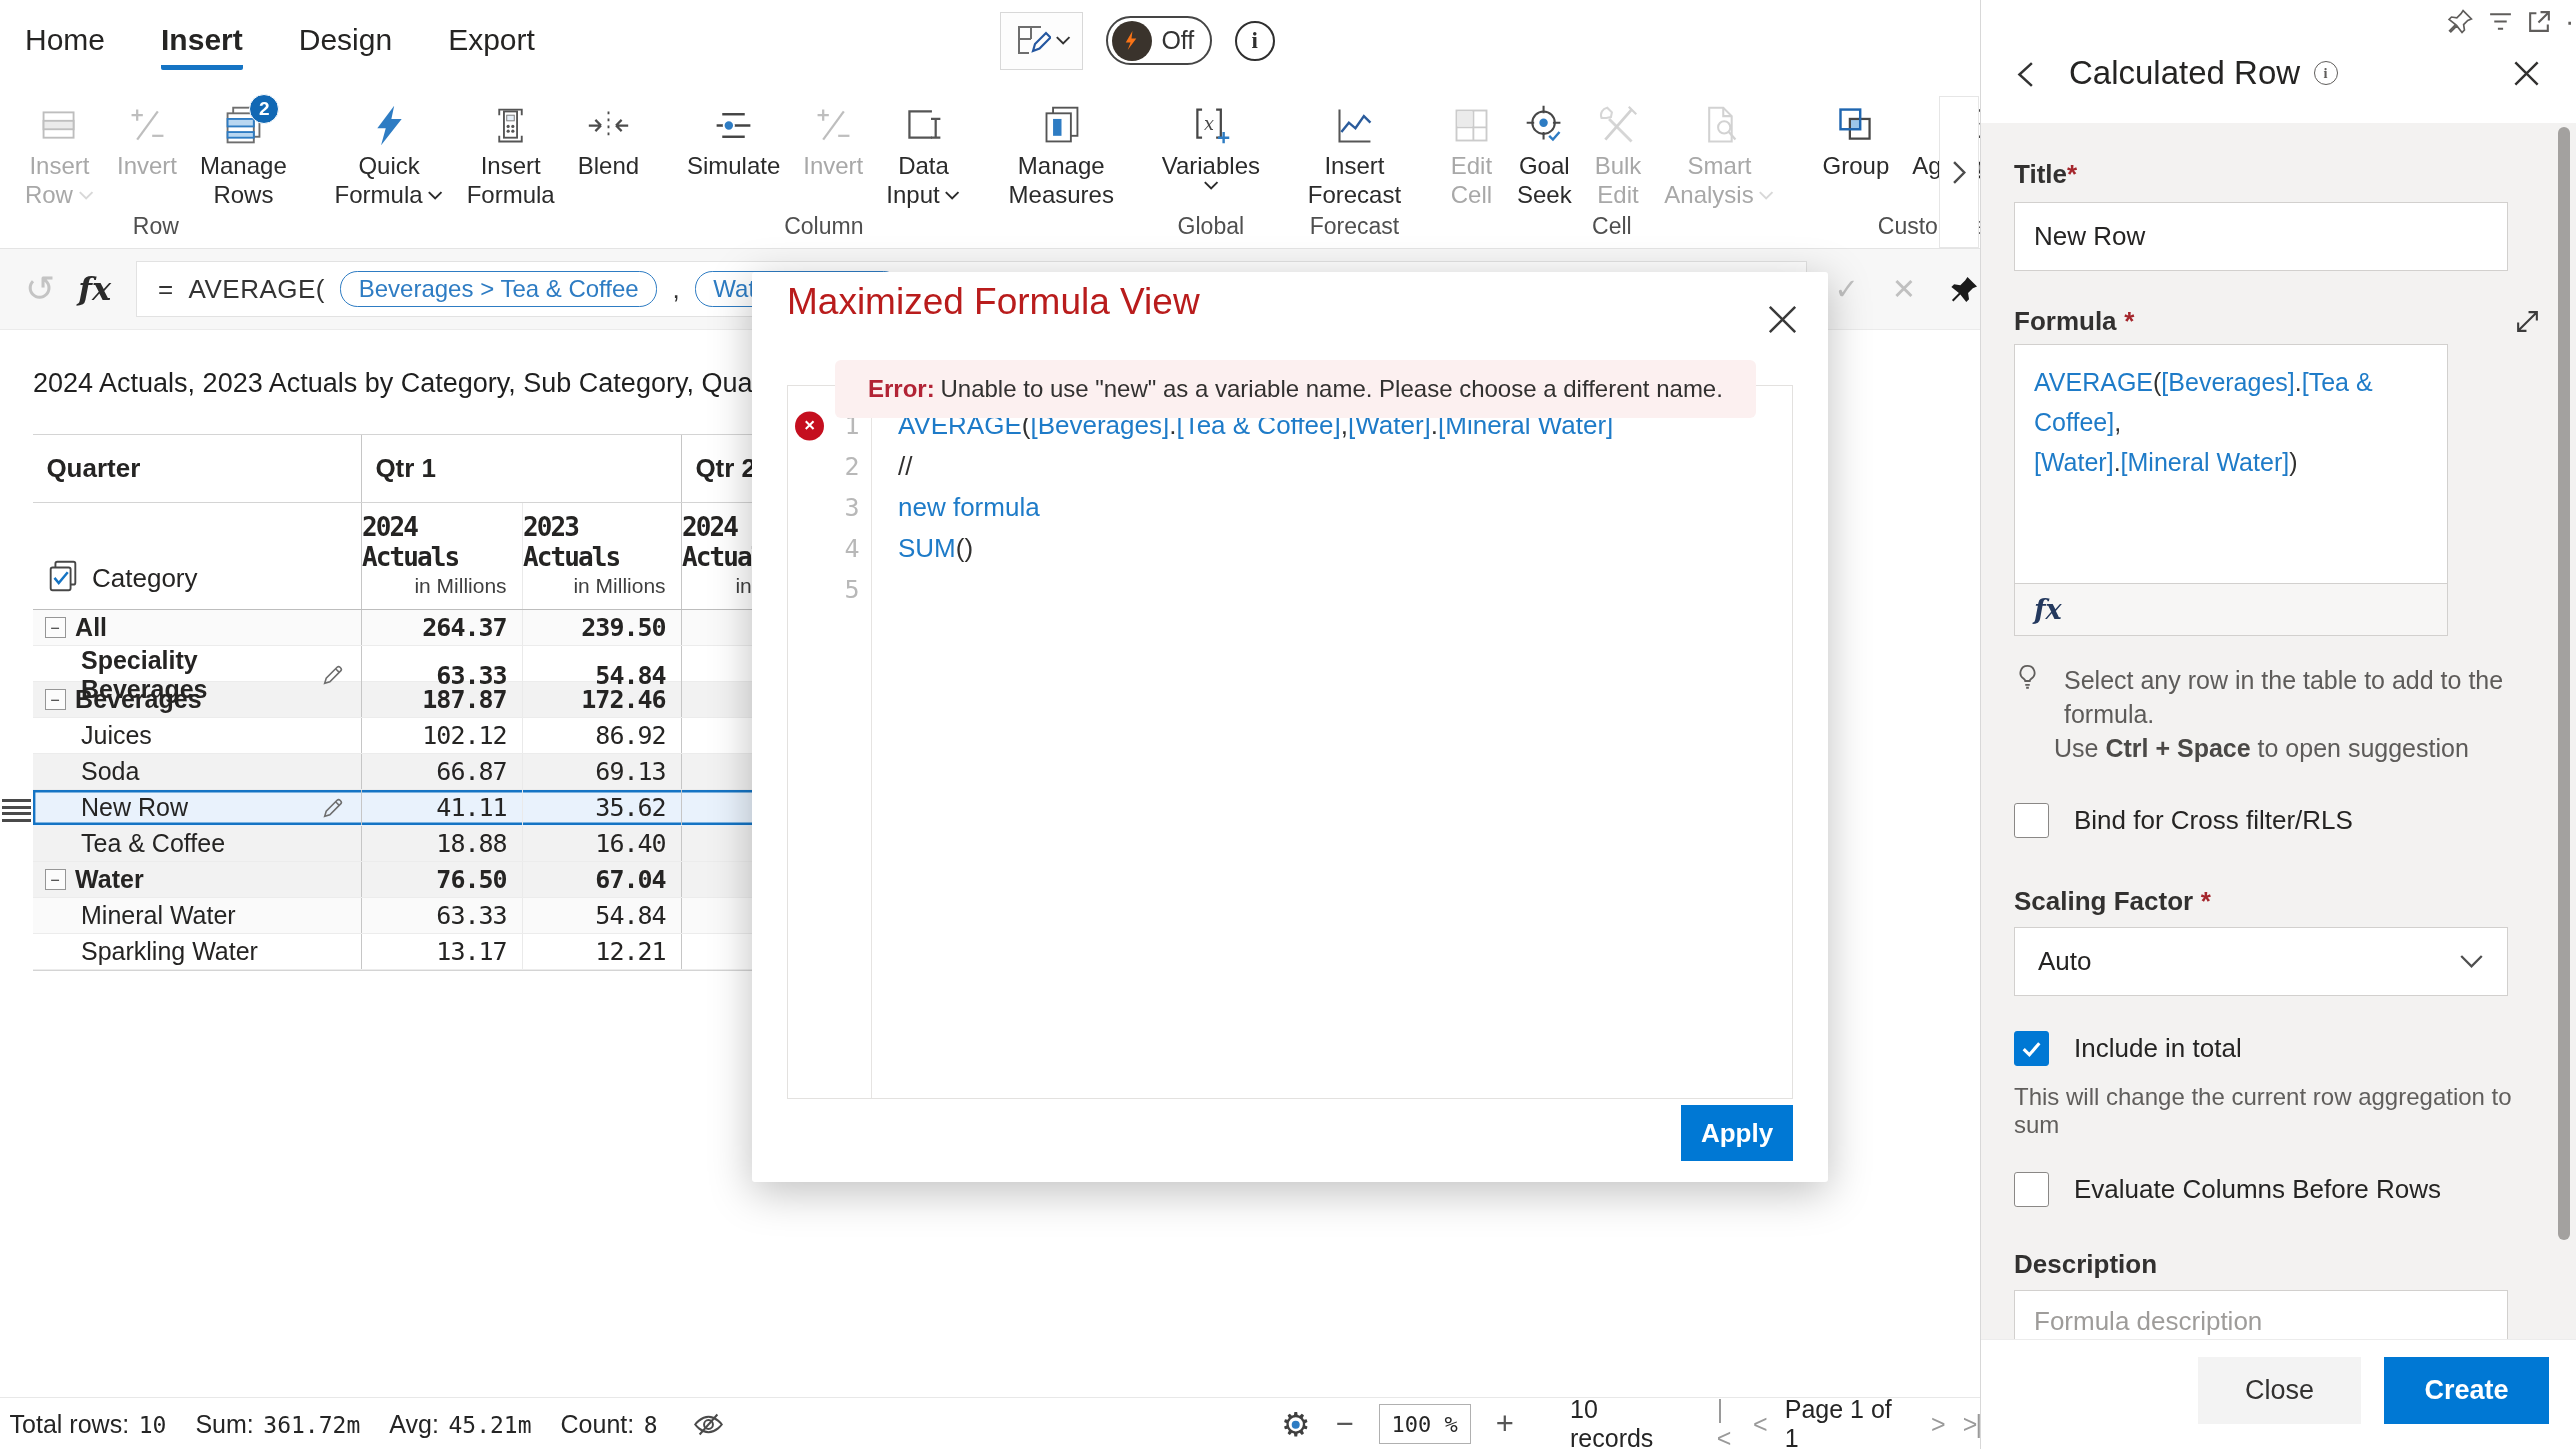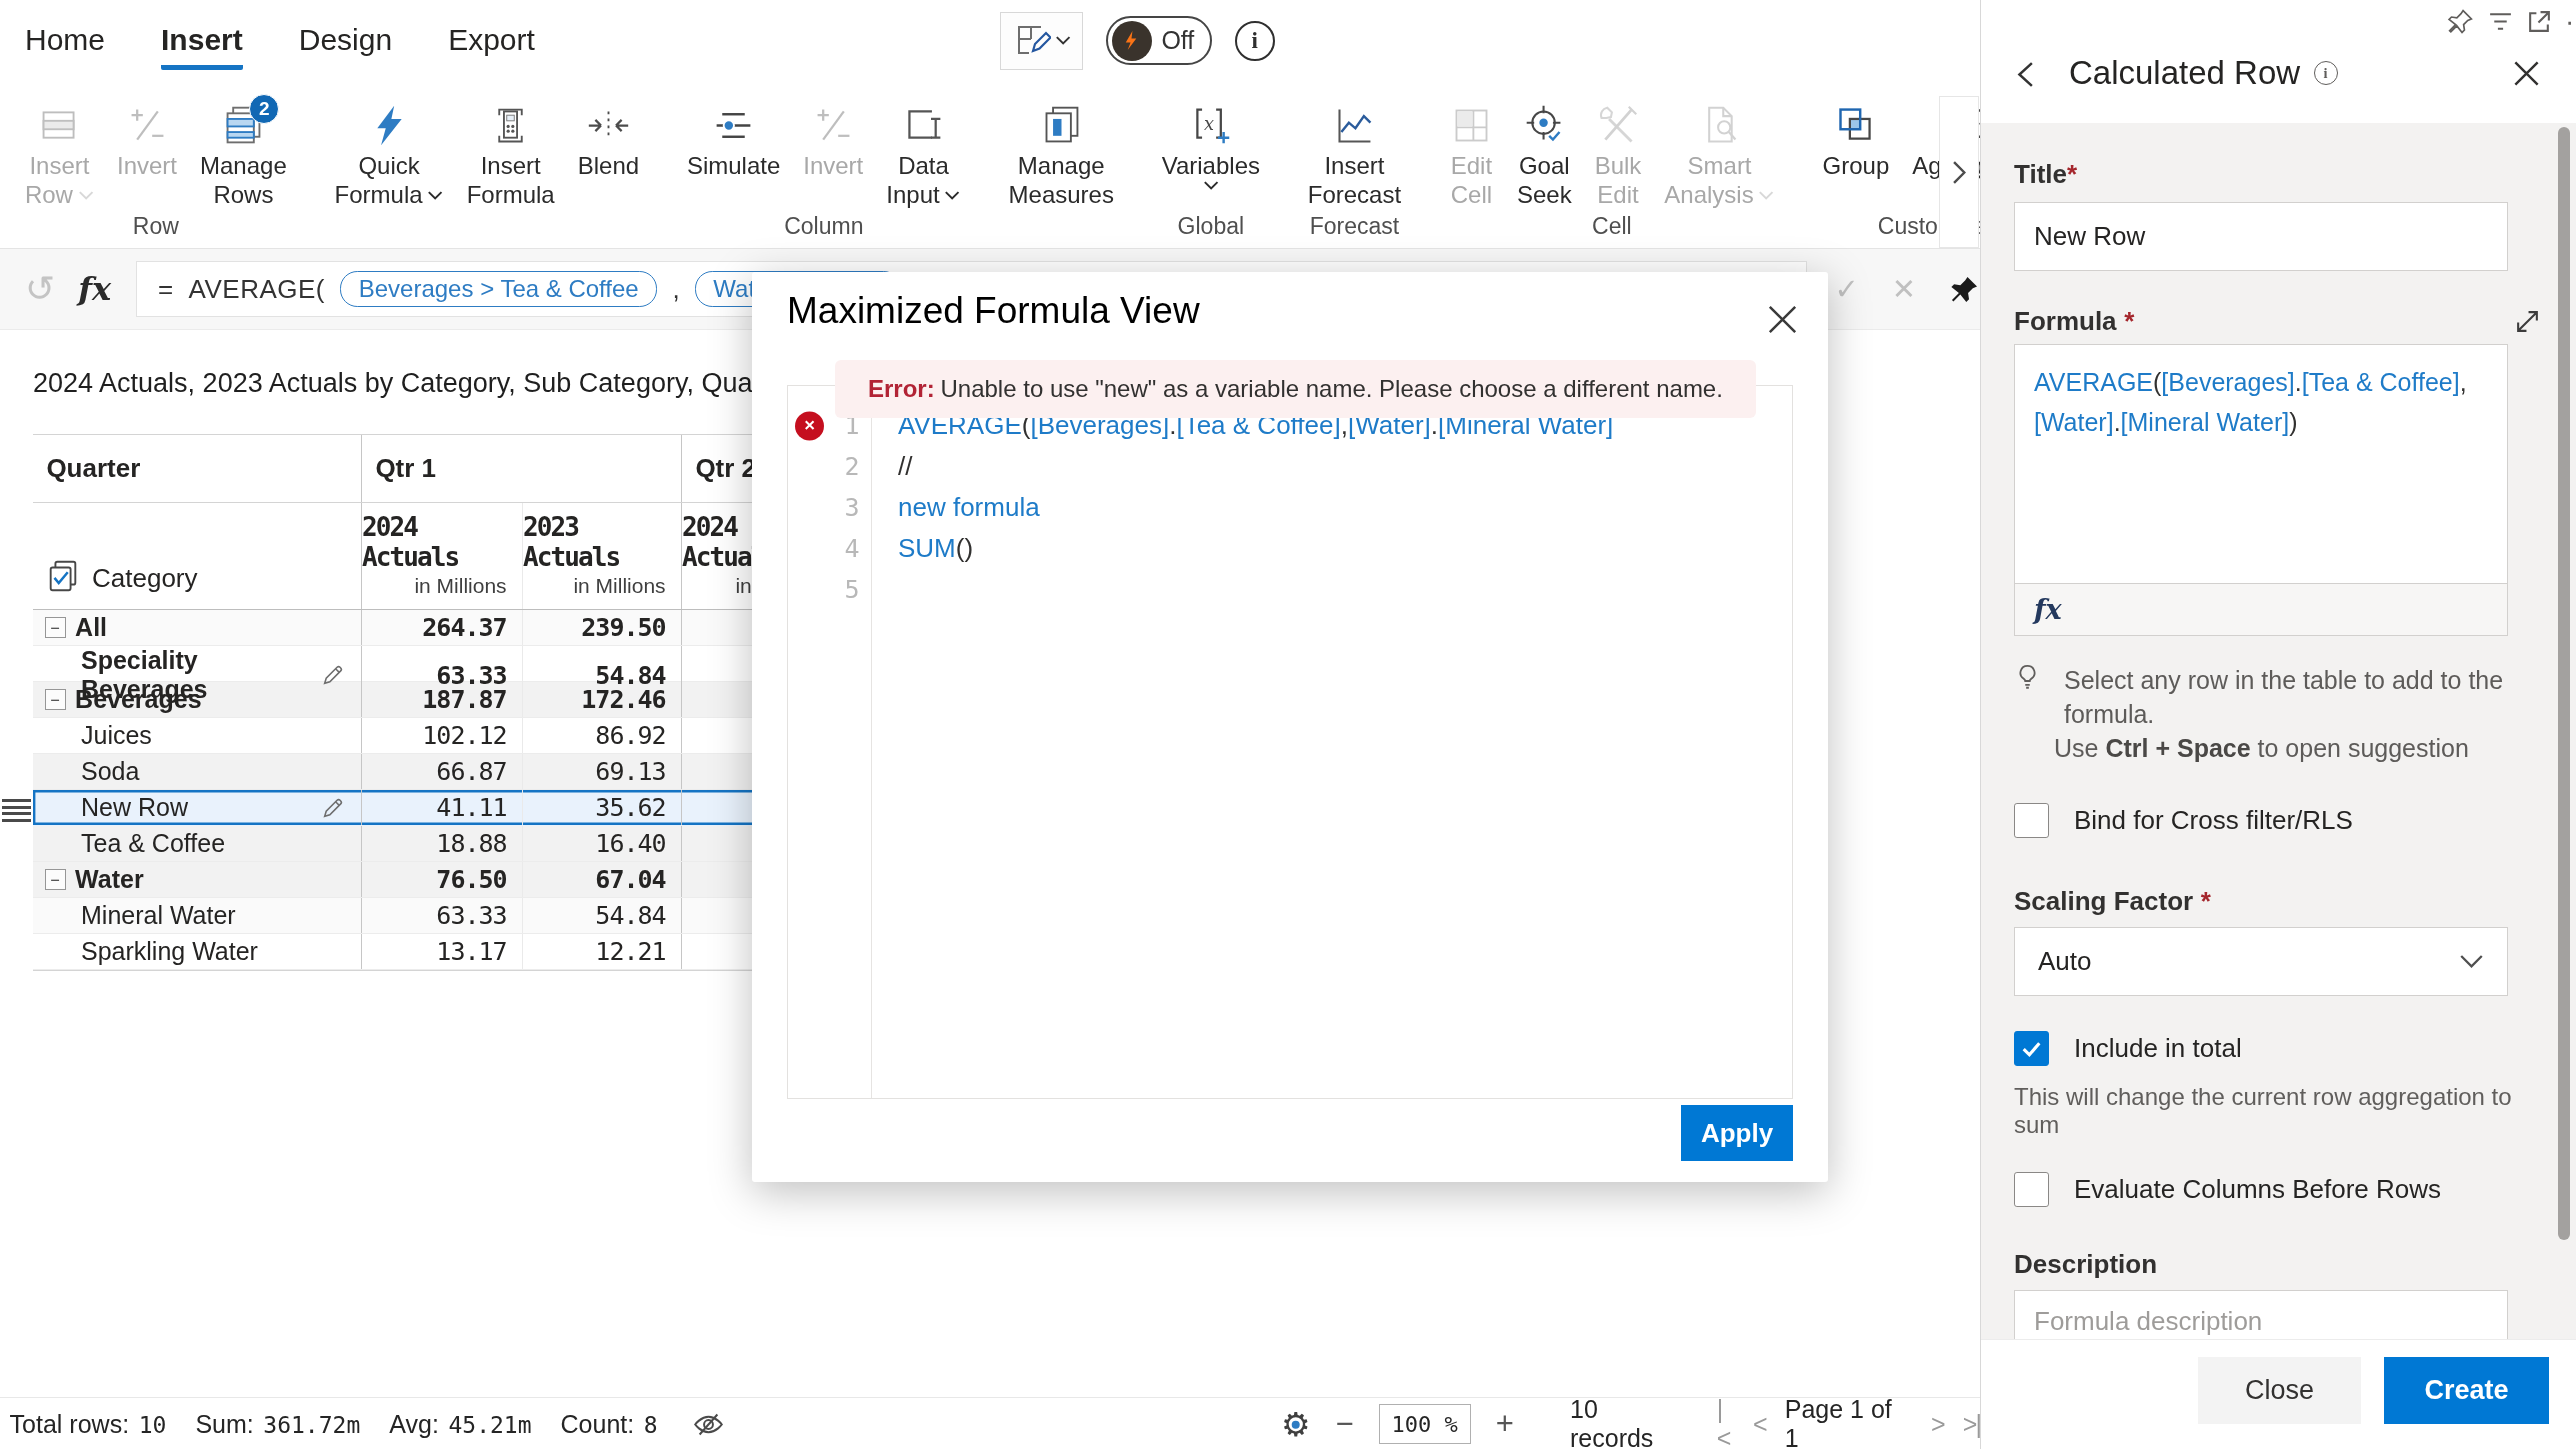--- a/index.html
+++ b/index.html
@@ -94,21 +94,21 @@
   .gear { position:relative; font-size:33px; color:#3f3f3f; line-height:1; cursor:pointer; }
   .gear::after { content:""; position:absolute; left:50%; top:52%; width:8.6px; height:8.6px; border-radius:50%; background:#2e7cc3; transform:translate(-50%,-50%); }
   .zminus,.zplus { font-size:31px; color:#555; cursor:pointer; }
   .zoombox { width:92px; height:40px; border:1px solid #b0b0b0; background:#fff; display:flex; align-items:center; justify-content:center; font-family:"DejaVu Sans Mono",monospace; font-size:22px; }
   .st-right { position:absolute; left:1570px; top:0; height:100%; display:flex; align-items:center; gap:29px; }
   .pager { display:flex; align-items:center; gap:19px; }
   .pgbtn { color:#9a9a9a; letter-spacing:-1.9px; font-size:25px; cursor:pointer; }
 
   
   #modal { position:absolute; left:752px; top:272px; width:1076px; height:910px; background:#fff; z-index:40; box-shadow:0 9.6px 43px rgba(0,0,0,.25); border-radius:2.9px; }
-  .m-title { position:absolute; left:35px; top:18px; font-size:37px; color:#000000; }
+  .m-title { position:absolute; left:35px; top:9px; font-size:37px; color:#b91c1c; }
   .m-close { position:absolute; right:29px; top:31px; cursor:pointer; }
   .m-error { position:absolute; left:83px; top:88px; height:58px; background:#fcf0f0; border-radius:6px; display:inline-flex; align-items:center; padding:0 33px; font-size:24px; color:#323130; z-index:3; white-space:nowrap; }
   .m-error b { color:#b22335; margin-right:5.8px; }
   .m-editor { position:absolute; left:35px; right:35px; top:113px; height:714px; border:1px solid #e3e1df; background:#fff; padding-top:19px; overflow:hidden; z-index:1; }
   .m-editor::before { content:""; position:absolute; left:83px; top:0; bottom:0; width:1px; background:#e6e4e2; }
   .code-line { display:flex; height:41px; align-items:center; }
   .gutter { width:83px; flex:none; display:flex; align-items:center; justify-content:flex-end; padding-right:11.5px; color:#b8b8b8; font-size:25px; position:relative; font-family:"DejaVu Sans Mono",monospace; }
   .err-dot { position:absolute; left:6.7px; top:50%; transform:translateY(-50%); width:29px; height:29px; border-radius:50%; background:#c50f1f; display:flex; align-items:center; justify-content:center; }
   .err-dot svg { width:17.3px; height:17.3px; }
   .code-text { padding-left:27px; font-size:26px; white-space:pre; display:flex; }
@@ -123,21 +123,21 @@
   .p-header { position:relative; height:123px; background:#fff; }
   .p-back { position:absolute; left:36px; top:61px; cursor:pointer; }
   .p-title { position:absolute; left:88px; top:54px; font-size:33px; color:#252423; display:flex; align-items:center; gap:13.4px; }
   .p-info { width:24px; height:24px; border-radius:50%; border:1.9px solid #5f5d5b; color:#5f5d5b; font-size:14.4px; font-weight:700; display:flex; align-items:center; justify-content:center; font-family:"Liberation Serif",serif; }
   .p-close { position:absolute; right:35px; top:59px; cursor:pointer; }
   .p-body { position:absolute; top:123px; bottom:111px; left:0; right:0; background:#f3f2f1; padding:36px 35px 0 33px; overflow:hidden; }
   .f-label { font-size:26px; color:#323130; font-weight:700; }
   .f-label .req { color:#a4262c; }
   .f-label.sp .req { margin-left:7.7px; }
   .p-input { margin-top:11.5px; width:494px; height:69px; background:#fff; border:1px solid #d2d0ce; font-size:26px; color:#252423; padding:0 19px; font-family:"Liberation Sans",sans-serif; }
-  .formula-field { margin-top:7.7px; width:494px; border:1px solid #d2d0ce; }
+  .formula-field { margin-top:7.7px; width:434px; border:1px solid #d2d0ce; }
   .f-head { display:flex; justify-content:space-between; align-items:center; }
   .f-expand { cursor:pointer; }
   .f-text { background:#fff; height:238px; padding:17.3px 19px; font-size:25px; line-height:40px; }
   .f-fx { background:#f7f6f5; border-top:1px solid #d2d0ce; height:52px; display:flex; align-items:center; padding-left:19px; font-family:"DejaVu Serif",serif; font-style:italic; font-weight:700; font-size:27px; color:#24395e; }
   .tip { margin-top:27px; font-size:25px; color:#5d5b59; line-height:34px; }
   .tip .t1 { display:flex; gap:23px; align-items:flex-start; }
   .tip .t2 { padding-left:40px; }
   .tip b { color:#4a4846; }
   .chk-row { display:flex; align-items:center; gap:25px; cursor:pointer; }
   .chk { width:35px; height:35px; flex:none; background:#fff; border:1.9px solid #8a8886; border-radius:2.9px; display:flex; align-items:center; justify-content:center; }

